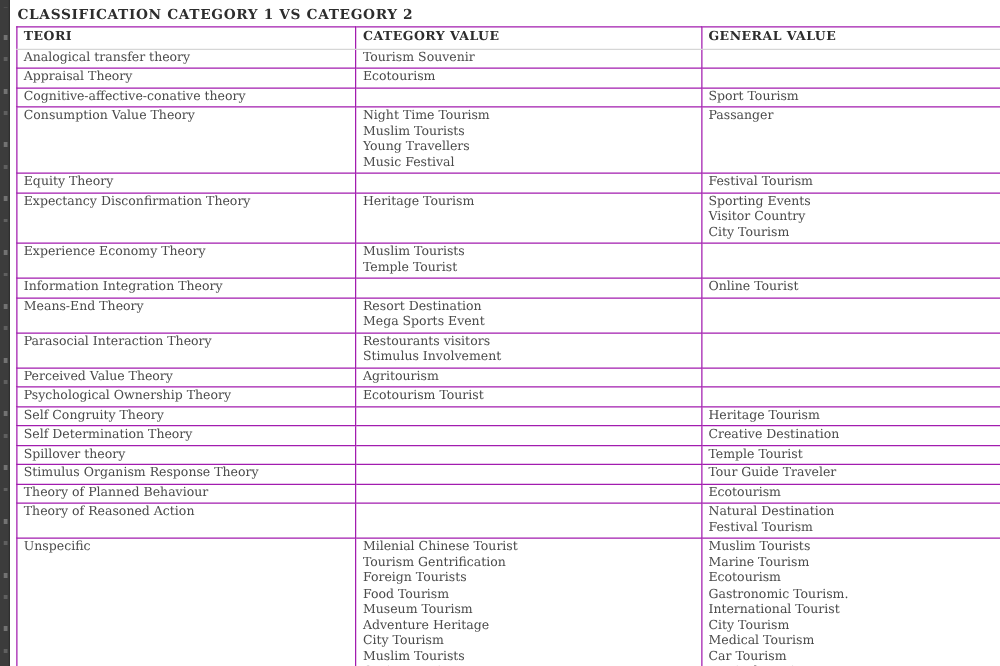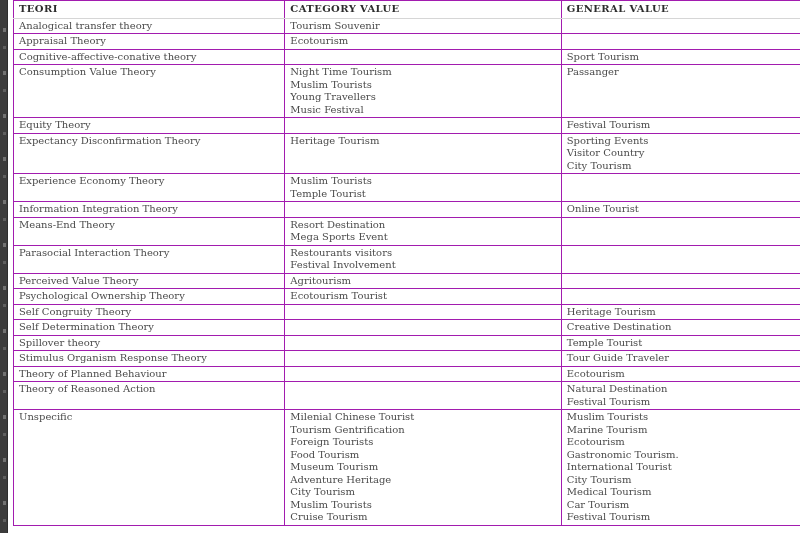--- a/index.html
+++ b/index.html
@@ -82,20 +82,21 @@
 </head>
 <body>
 
 <div class="screen">
 
   <div class="left-strip">
     <div class="strip-texture"></div>
   </div>
 
   <div class="content">
+    <div class="page-title">CLASSIFICATION CATEGORY 1 VS CATEGORY 2</div>
 
     <table class="classification">
       <colgroup>
         <col class="col-teori">
         <col class="col-dimension">
         <col class="col-general">
       </colgroup>
       <thead>
         <tr>
           <th>TEORI</th>
@@ -195,21 +196,21 @@
               <div>Mega Sports Event</div>
             </td>
             <td>&nbsp;</td>
           </tr>
           <tr>
             <td>
               <div>Parasocial Interaction Theory</div>
             </td>
             <td>
               <div>Restourants visitors</div>
-              <div>Festival Involvement</div>
+              <div>Stimulus Involvement</div>
             </td>
             <td>&nbsp;</td>
           </tr>
           <tr>
             <td>
               <div>Perceived Value Theory</div>
             </td>
             <td>
               <div>Agritourism</div>
             </td>

